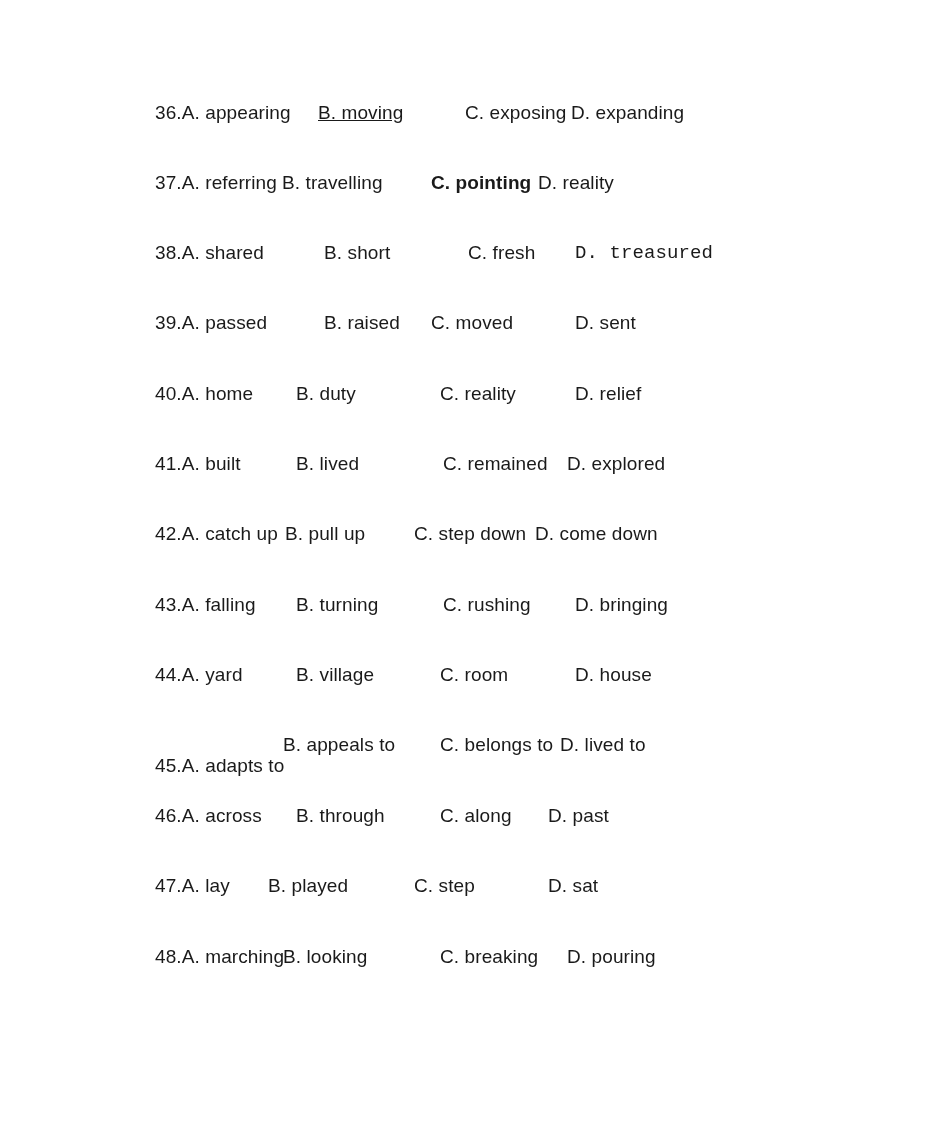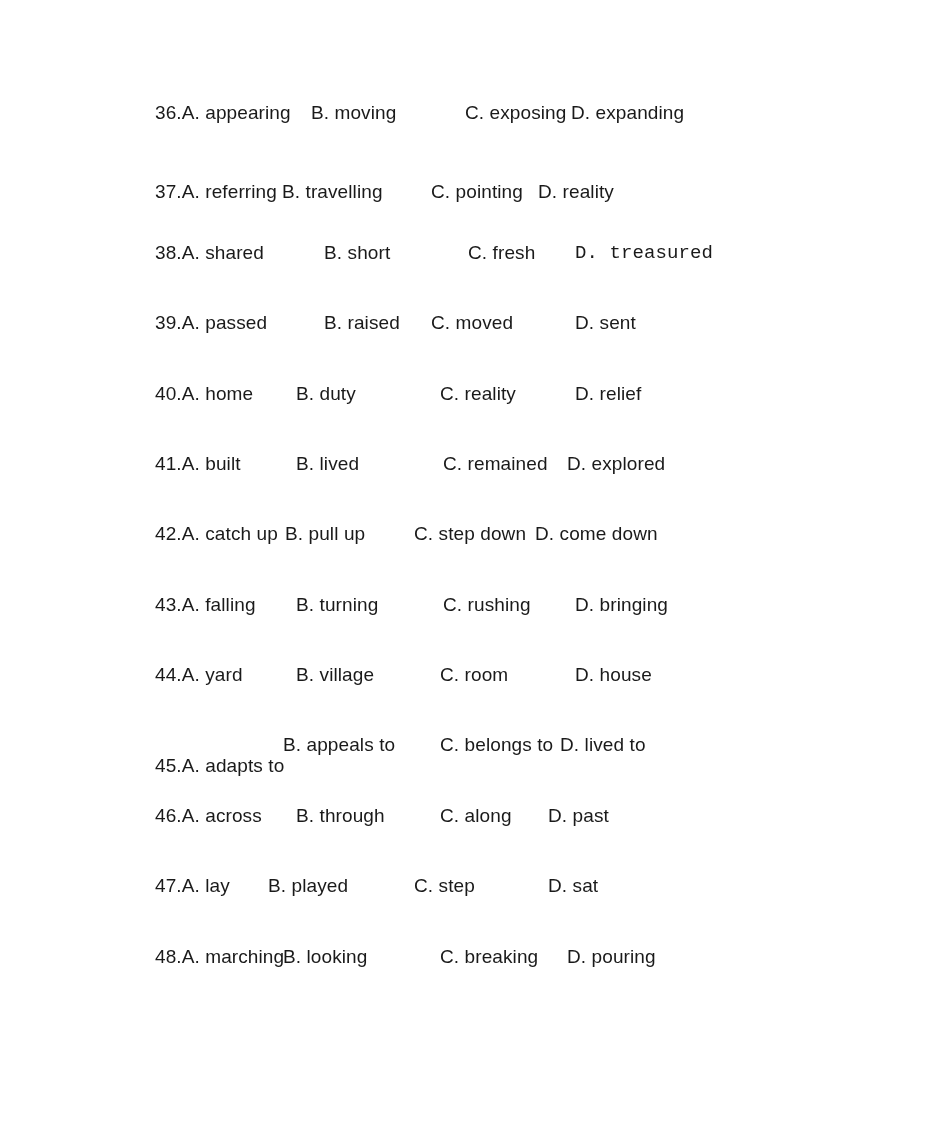--- a/index.html
+++ b/index.html
@@ -44,28 +44,28 @@
     
   }
 </style>
 </head>
 <body>
 
 <div id="page">
   <div id="question-list">
       <div class="q-row" style="top: 98px;">
         <span class="opt num" style="left: 155px;">36.A. appearing</span>
-        <span class="opt" style="left: 311px;">B. moving</span>
+        <span class="opt" style="left: 318px; text-decoration: underline;">B. moving</span>
         <span class="opt" style="left: 465px;">C. exposing</span>
         <span class="opt" style="left: 571px;">D. expanding</span>
       </div>
-      <div class="q-row" style="top: 177px;">
+      <div class="q-row" style="top: 168px;">
         <span class="opt num" style="left: 155px;">37.A. referring</span>
         <span class="opt" style="left: 282px;">B. travelling</span>
-        <span class="opt" style="left: 431px;">C. pointing</span>
+        <span class="opt" style="left: 431px; font-weight: bold;">C. pointing</span>
         <span class="opt" style="left: 538px;">D. reality</span>
       </div>
       <div class="q-row" style="top: 238px;">
         <span class="opt num" style="left: 155px;">38.A. shared</span>
         <span class="opt" style="left: 324px;">B. short</span>
         <span class="opt" style="left: 468px;">C. fresh</span>
         <span class="opt" style="left: 575px; font-family: Liberation Mono, monospace;">D. treasured</span>
       </div>
       <div class="q-row" style="top: 308px;">
         <span class="opt num" style="left: 155px;">39.A. passed</span>

